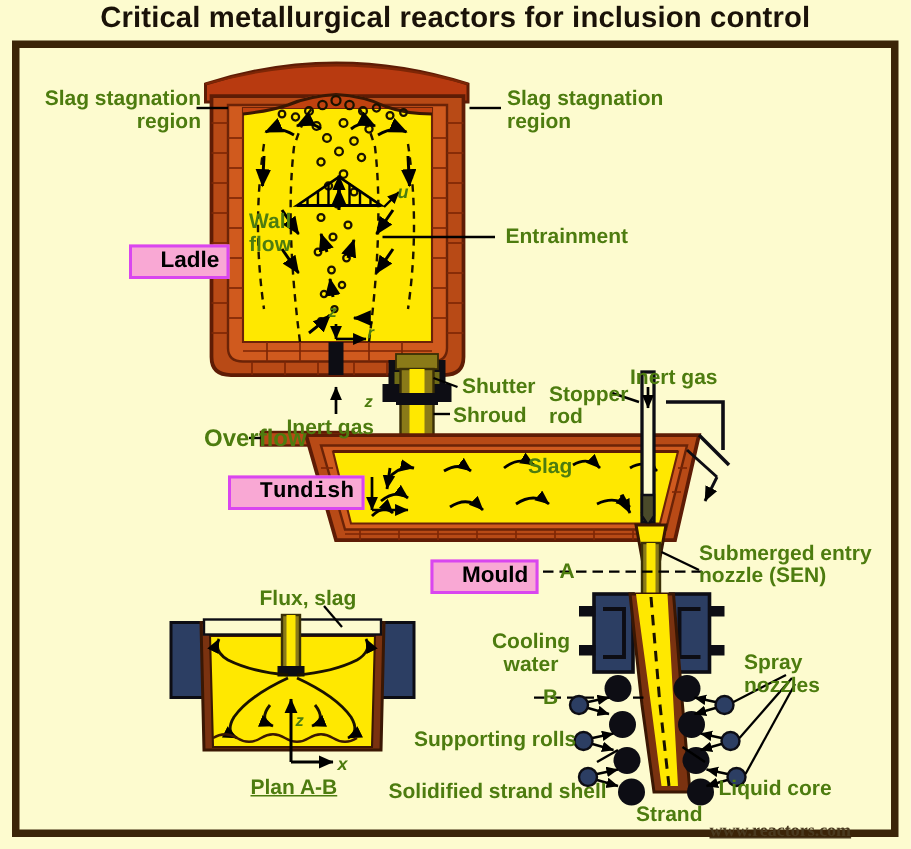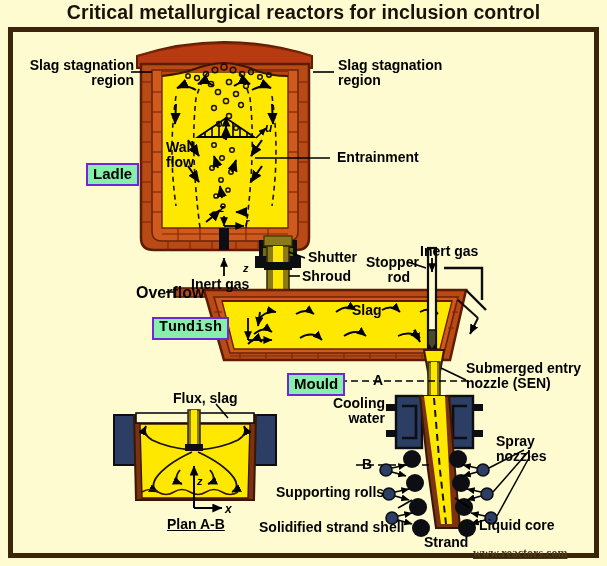--- a/index.html
+++ b/index.html
@@ -3,23 +3,23 @@
 <meta charset="utf-8">
 <style>
   html,body{margin:0;padding:0;background:#fbfbe0;}
   body{font-family:"Liberation Sans",sans-serif;}
   #page{position:relative;width:607px;height:566px;background:#fdfbcf;overflow:hidden;}
   #title{position:absolute;left:0;top:1px;width:607px;text-align:center;
     font-size:19.5px;font-weight:bold;color:#1a1208;letter-spacing:.1px;}
   #frame{position:absolute;left:8px;top:27px;width:591px;height:531px;
     border:5px solid #3b2408;box-sizing:border-box;}
   svg{position:absolute;left:0;top:0;}
-  .lbl{position:absolute;font-weight:bold;color:#000000;line-height:1.05;}
-  .boxlbl{position:absolute;font-weight:bold;color:#000;border:2px solid #6d28d9;
-    background:#86efac;padding:1px 5px 2px 5px;line-height:1.05;}
+  .lbl{position:absolute;font-weight:bold;color:#4d7c0f;line-height:1.05;}
+  .boxlbl{position:absolute;font-weight:bold;color:#000;border:2px solid #d946ef;
+    background:#f9a8d4;padding:1px 5px 2px 19px;line-height:1.05;}
   .wm{position:absolute;font-family:"Liberation Serif",serif;font-size:12px;
     color:#4a3a20;text-decoration:underline;font-weight:bold;}
 </style>
 </head>
 <body>
 
 <div id="page">
 
   <div id="title">Critical metallurgical reactors for inclusion control</div>
   <div id="frame"></div>
@@ -389,21 +389,21 @@
   <div class="lbl" style="left:245px;top:217px;font-size:11px;font-style:italic;">r</div>
 
   <div class="boxlbl" style="left:86px;top:163px;font-size:15px;">Ladle</div>
 
   <div class="lbl" style="left:191px;top:277px;font-size:14px;">Inert gas</div>
 
   <div class="lbl" style="left:308px;top:250px;font-size:14px;">Shutter</div>
 
   <div class="lbl" style="left:302px;top:269px;font-size:14px;">Shroud</div>
 
-  <div class="lbl" style="left:366px;top:255px;font-size:14px;width:44px;text-align:right;">
+  <div class="lbl" style="left:366px;top:255px;font-size:14px;width:44px;text-align:left;">
     <div>Stopper</div>
     <div>rod</div>
   </div>
 
   <div class="lbl" style="left:420px;top:244px;font-size:14px;">Inert gas</div>
 
   <div class="lbl" style="left:136px;top:285px;font-size:16px;">Overflow</div>
 
   <div class="boxlbl" style="left:152px;top:317px;font-size:15px;font-family:Liberation Mono, monospace;">Tundish</div>
 
@@ -415,21 +415,21 @@
 
   <div class="lbl" style="left:373px;top:373px;font-size:14px;">A</div>
 
   <div class="lbl" style="left:362px;top:457px;font-size:14px;">B</div>
 
   <div class="lbl" style="left:466px;top:361px;font-size:14px;">
     <div>Submerged entry</div>
     <div>nozzle (SEN)</div>
   </div>
 
-  <div class="lbl" style="left:323px;top:396px;font-size:14px;width:62px;text-align:right;">
+  <div class="lbl" style="left:323px;top:420px;font-size:14px;width:62px;text-align:center;">
     <div>Cooling</div>
     <div>water</div>
   </div>
 
   <div class="lbl" style="left:496px;top:434px;font-size:14px;">
     <div>Spray</div>
     <div>nozzles</div>
   </div>
 
   <div class="lbl" style="left:276px;top:485px;font-size:14px;">Supporting rolls</div>

